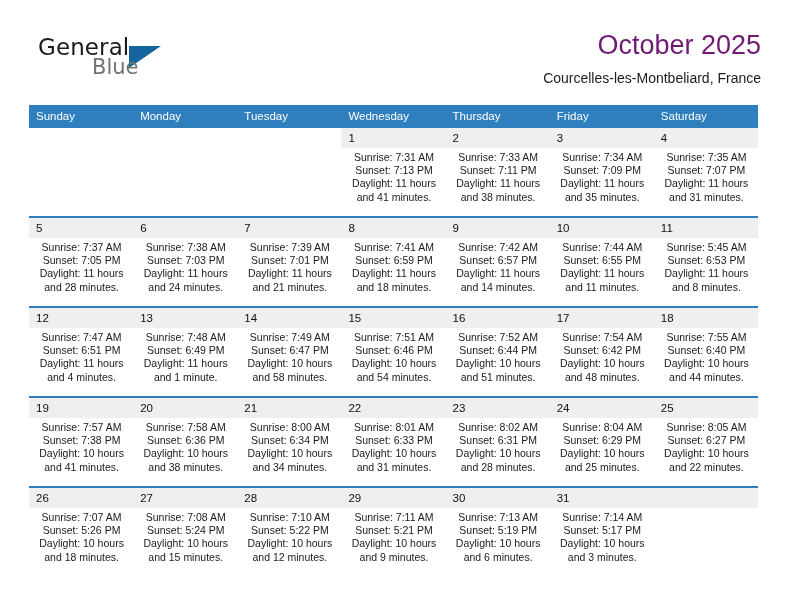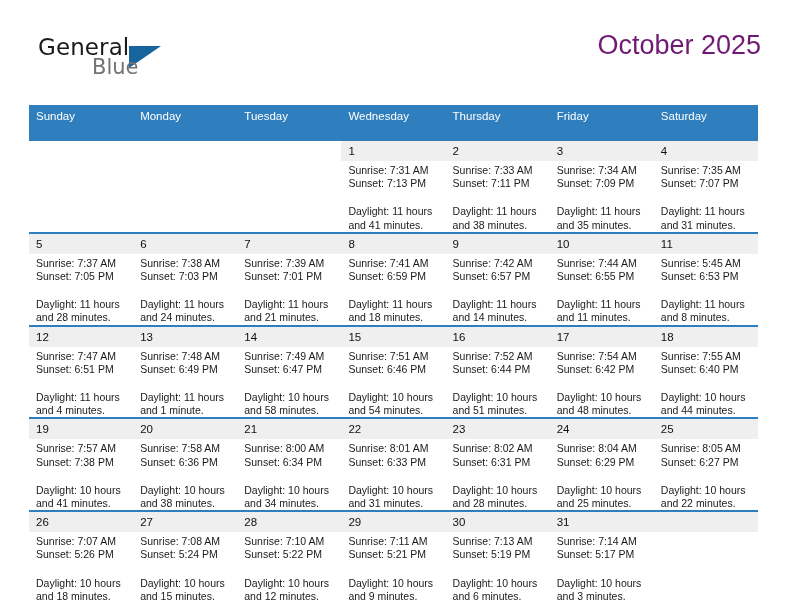--- a/index.html
+++ b/index.html
@@ -101,21 +101,21 @@
     border-collapse: collapse;
     table-layout: fixed;
   }
 
   .calendar th {
     background: #2f7ebd;
     color: #ffffff;
     font-size: 11.5px;
     font-weight: 400;
     text-align: left;
-    padding: 5px 0 18px 7px;
+    padding: 5px 0 5px 7px;
     height: 12px;
     line-height: 13px;
     border: none;
     font-family: "Liberation Sans", sans-serif;
   }
 
   .calendar td {
     width: 104.14px;
     vertical-align: top;
     padding: 0;
@@ -145,39 +145,41 @@
   td.blank .daynum {
     background: #ffffff;
   }
 
   .info {
     padding: 3px 6px 0 7px;
     font-size: 10.5px;
     line-height: 13.2px;
     color: #1a1a1a;
     font-family: "Liberation Sans", sans-serif;
+    text-align: center;
   }
   .info div { white-space: nowrap; }
-  .info .daylight { white-space: normal; margin-top: 15px; }
+  .info .daylight { white-space: normal; }
 </style>
 </head>
 <body>
 
 <div class="page">
 
   <div class="top-bar">
 
     <div class="logo">
       <span class="logo-general">General</span>
       <span class="logo-tri"></span>
       <span class="logo-blue">Blue</span>
     </div>
 
     <div class="title-block">
       <div class="cal-title">October 2025</div>
+      <div class="cal-subtitle">Courcelles-les-Montbeliard, France</div>
     </div>
 
   </div>
 
   <table class="calendar">
     <thead>
       <tr>
         <th>Sunday</th>
         <th>Monday</th>
         <th>Tuesday</th>

